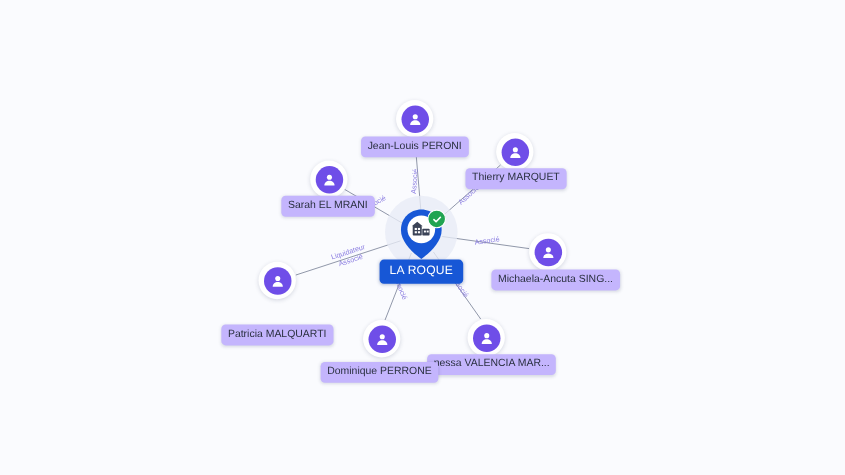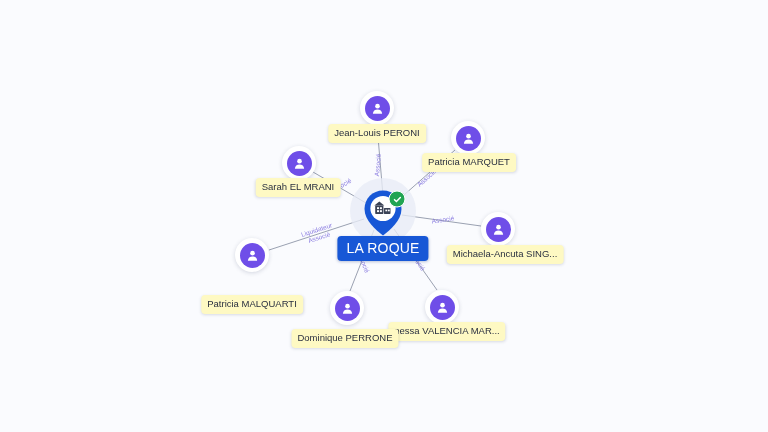--- a/index.html
+++ b/index.html
@@ -49,21 +49,21 @@
     display: flex;
     align-items: center;
     justify-content: center;
   }
   .person-avatar svg { display: block; }
 
   
   .node-label {
     position: absolute;
     transform: translate(-50%, 0);
-    background: #fef9c3;
+    background: #c4b5fd;
     color: #2a3040;
     font-size: 9.5px;
     line-height: 1;
     padding: 4px 6px 5px 6px;
     border-radius: 4px;
     box-shadow: 0 1px 3px rgba(40,50,90,0.16);
     white-space: nowrap;
     z-index: 8;
   }
 
@@ -97,21 +97,21 @@
     align-items: center;
     justify-content: center;
     z-index: 9;
   }
   .company-check svg { display: block; }
   .company-label {
     position: absolute;
     transform: translate(-50%, 0);
     background: #1757d6;
     color: #ffffff;
-    font-size: 14px;
+    font-size: 11px;
     line-height: 1;
     letter-spacing: 0.2px;
     padding: 5px 9px 6px 9px;
     border-radius: 4px;
     box-shadow: 0 1px 3px rgba(20,50,120,0.28);
     white-space: nowrap;
     z-index: 10;
   }
 
   
@@ -178,21 +178,21 @@
       </div>
       <div class="node-label" style="left: 377px; top: 124px;">Jean-Louis PERONI</div>
       <div class="person-node" style="left: 468px; top: 138px;">
         <div class="person-avatar">
           <svg viewBox="0 0 24 24" width="15" height="15">
             <circle cx="12" cy="8.2" r="3.7" fill="#ffffff"></circle>
             <path d="M4.6 20.2 C4.6 15.9 8 13.4 12 13.4 C16 13.4 19.4 15.9 19.4 20.2 Z" fill="#ffffff"></path>
           </svg>
         </div>
       </div>
-      <div class="node-label" style="left: 469px; top: 153px;">Patricia MARQUET</div>
+      <div class="node-label" style="left: 469px; top: 153px;">Thierry MARQUET</div>
       <div class="person-node" style="left: 498px; top: 229px;">
         <div class="person-avatar">
           <svg viewBox="0 0 24 24" width="15" height="15">
             <circle cx="12" cy="8.2" r="3.7" fill="#ffffff"></circle>
             <path d="M4.6 20.2 C4.6 15.9 8 13.4 12 13.4 C16 13.4 19.4 15.9 19.4 20.2 Z" fill="#ffffff"></path>
           </svg>
         </div>
       </div>
       <div class="node-label" style="left: 505px; top: 245px;">Michaela-Ancuta SING...</div>
       <div class="person-node" style="left: 442px; top: 307px;">

